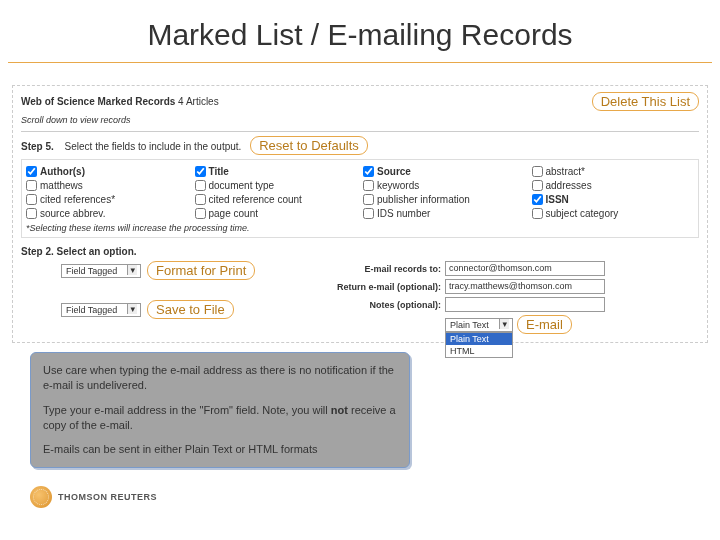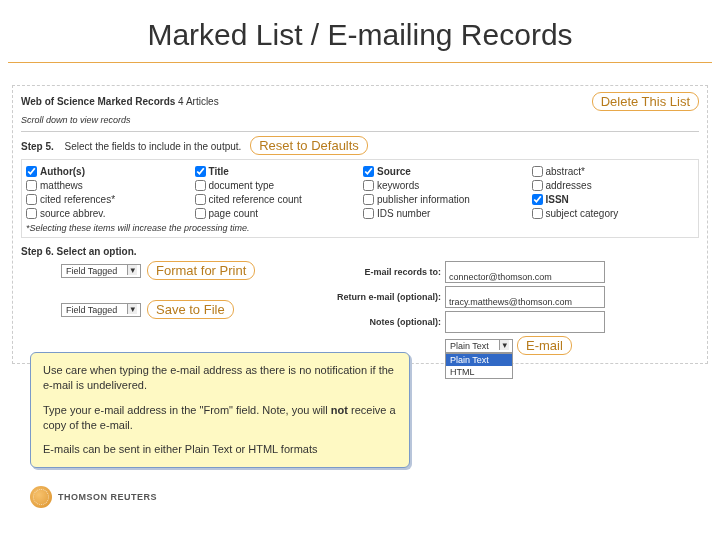--- a/index.html
+++ b/index.html
@@ -23,26 +23,26 @@
   .footnote { font-style: italic; font-size: 9px; margin-top: 4px; }
   .step2 { margin-top: 8px; }
   .options-row { display: flex; margin-top: 4px; }
   .left-col { flex: 0 0 300px; display: flex; flex-direction: column; gap: 20px; }
   .opt-line { display: flex; gap: 6px; align-items: center; margin-left: 40px; }
   .select { display: inline-block; background: #fff; border: 1px solid #999; font-size: 9px; padding: 1px 16px 1px 4px; position: relative; min-width: 80px; }
   .select::after { content: "▾"; position: absolute; right: 3px; top: 0; font-size: 9px; background: #eee; border-left: 1px solid #999; padding: 0 2px; }
   .right-col { flex: 1; display: flex; flex-direction: column; gap: 3px; font-size: 10px; }
   .rc-row { display: flex; align-items: center; gap: 4px; }
   .rc-label { flex: 0 0 120px; text-align: right; font-weight: bold; font-size: 9px; }
-  .rc-input { border: 1px solid #999; background: #fff; padding: 10px 3px; font-size: 9px; width: 160px; height: 15px; overflow: hidden; }
+  .rc-input { border: 1px solid #999; background: #fff; padding: 1px 3px; font-size: 9px; width: 160px; height: 15px; overflow: hidden; }
   .dropdown-open { position: relative; display: inline-block; }
   .dropdown-list { position: absolute; top: 14px; left: 0; background: #fff; border: 1px solid #999; font-size: 9px; min-width: 68px; z-index: 5; }
   .dropdown-list div { padding: 1px 4px; }
   .dropdown-list div.sel { background: #3169c6; color: #fff; }
-  .callout { position: absolute; left: 30px; top: 352px; width: 380px; background: #fef9c3; border: 1px solid #7a9ac9; border-radius: 6px; padding: 10px 12px; font-size: 11px; line-height: 1.35; z-index: 10; box-shadow: 2px 2px 0 #b8c5da; }
+  .callout { position: absolute; left: 30px; top: 352px; width: 380px; background: #a3a3a3; border: 1px solid #7a9ac9; border-radius: 6px; padding: 10px 12px; font-size: 11px; line-height: 1.35; z-index: 10; box-shadow: 2px 2px 0 #b8c5da; }
   .callout p { margin-bottom: 10px; }
   .callout .bold { font-weight: bold; }
   .footer-logo { position: absolute; left: 30px; bottom: 32px; display: flex; align-items: center; gap: 6px; }
   .logo-mark { width: 22px; height: 22px; border-radius: 50%; background: radial-gradient(circle at 40% 40%, #f7c26d 0%, #e8a84a 55%, #d88a20 100%); position: relative; }
   .logo-mark::before { content: ""; position: absolute; inset: 3px; border-radius: 50%; border: 1px dotted rgba(255,255,255,0.6); }
   .logo-text { font-size: 9px; font-weight: bold; letter-spacing: 0.5px; color: #555; }
 </style>
 </head>
 <body>
 
@@ -133,21 +133,21 @@
 
       <div class="chk-item">
           <input type="checkbox" style="">
           <label>subject category</label>
         </div>
     </div>
     <div class="footnote">*Selecting these items will increase the processing time.</div>
   </div>
 
   <div class="step2">
-    <div class="step-label">Step 6. Select an option.</div>
+    <div class="step-label">Step 2. Select an option.</div>
     <div class="options-row">
       <div class="left-col">
         <div class="opt-line">
           <span class="select">Field Tagged</span>
           <span class="btn-pill">Format for Print</span>
         </div>
         <div class="opt-line">
           <span class="select">Field Tagged</span>
           <span class="btn-pill">Save to File</span>
         </div>

